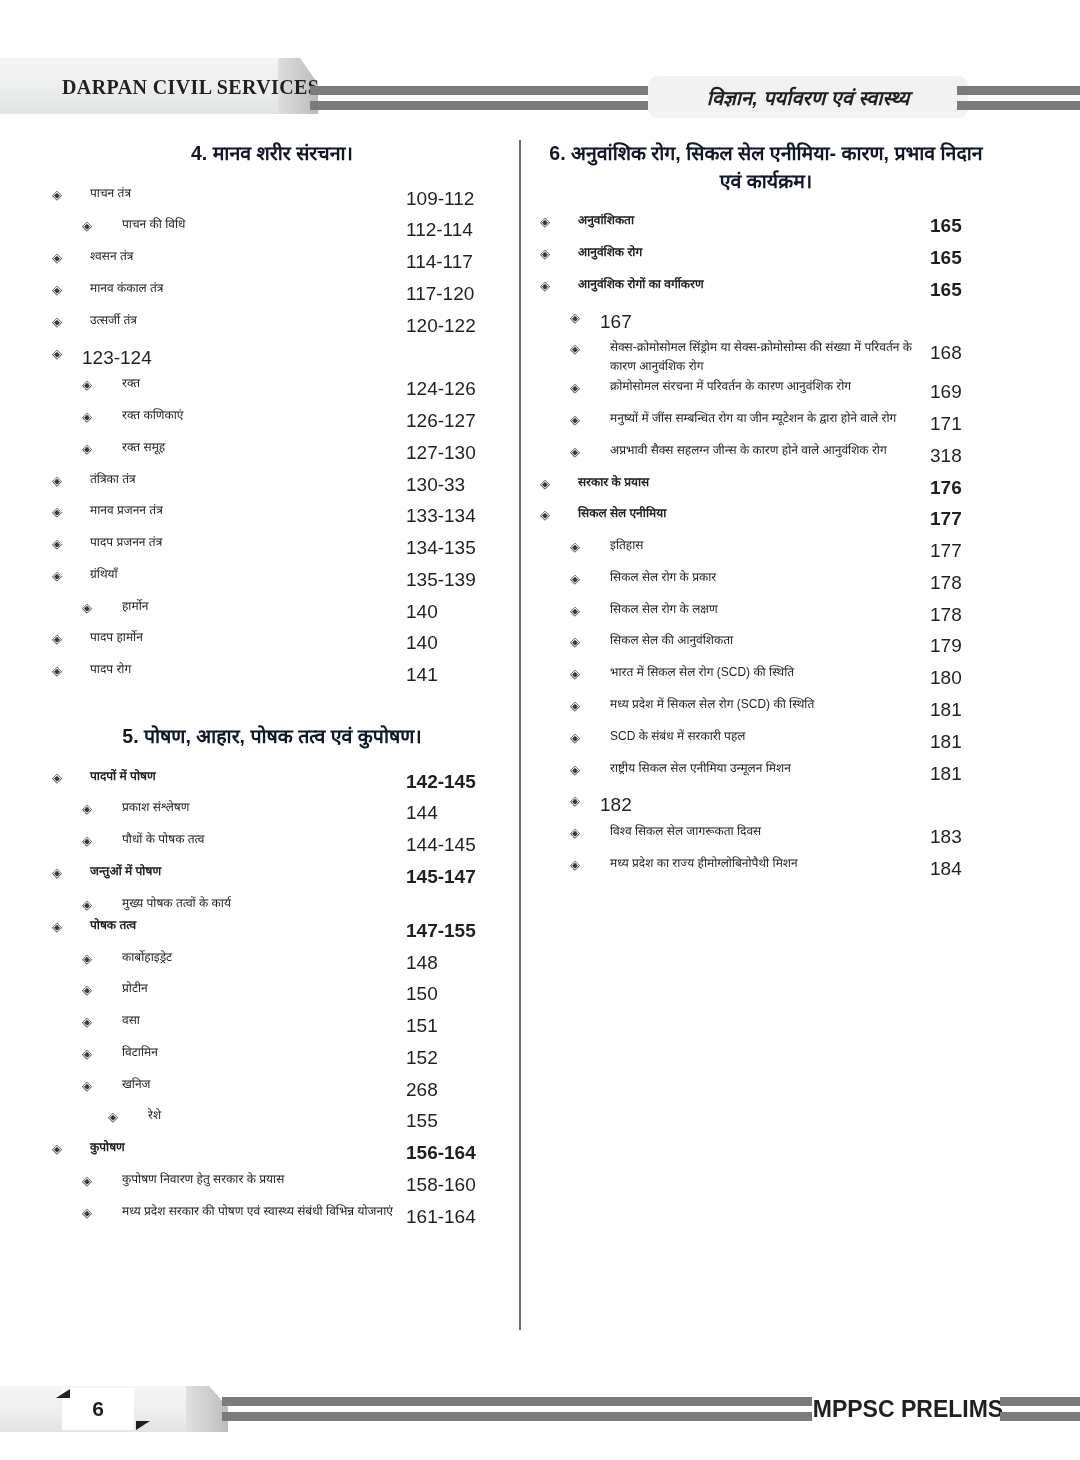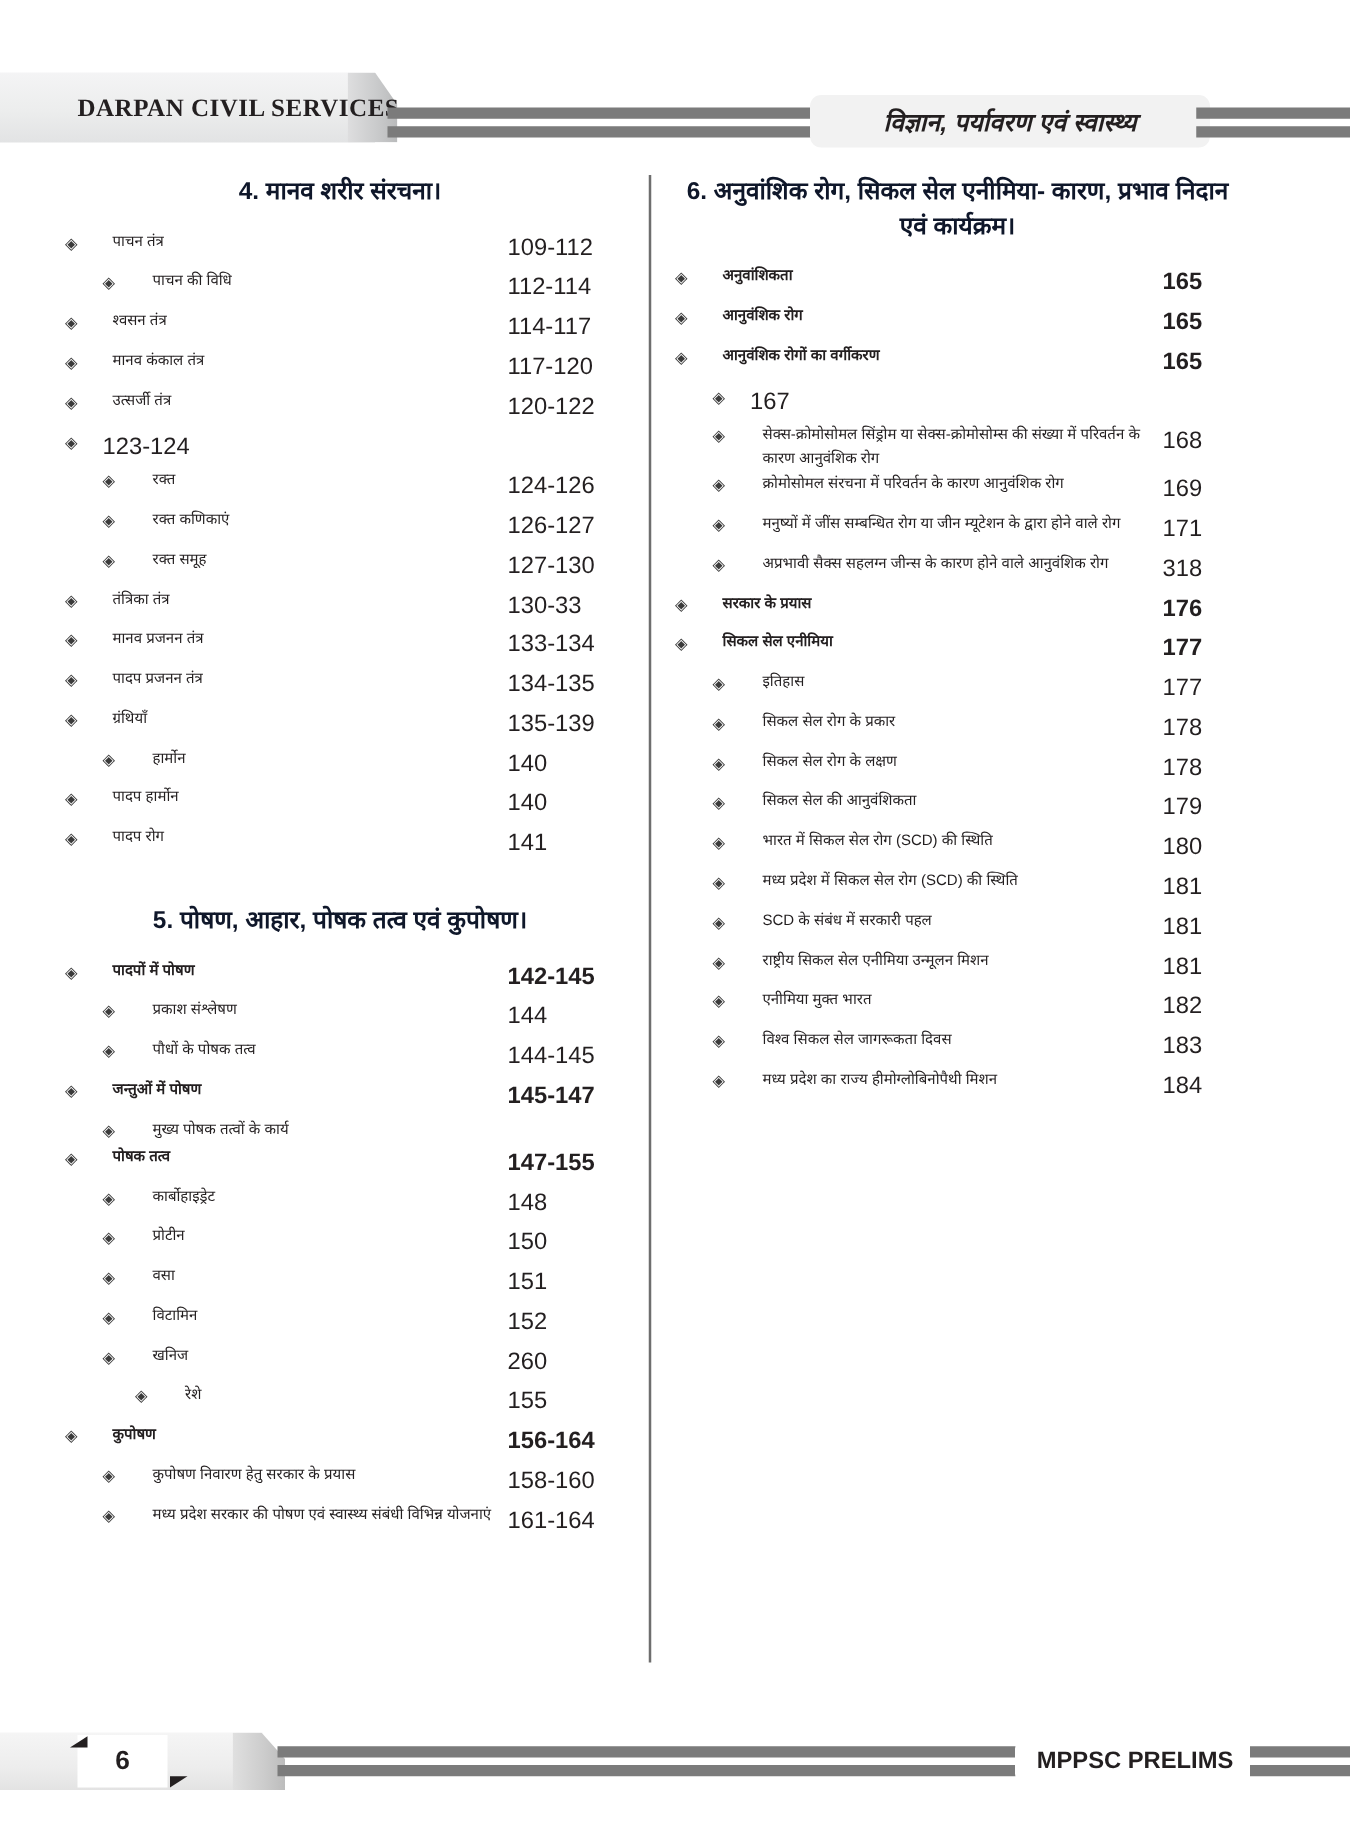--- a/index.html
+++ b/index.html
@@ -211,21 +211,21 @@
     background: #ffffff;
     border-radius: 8px;
   }
   .ftr-right-label {
     position: absolute;
     left: 812px; bottom: 33px;
     width: 192px; height: 36px;
     display: flex;
     align-items: center;
     justify-content: center;
-    font-size: 19px;
+    font-size: 23px;
     font-weight: bold;
     color: #231f20;
     white-space: nowrap;
   }
 </style>
 </head>
 <body>
 
 <div class="header">
   <div class="hdr-left-tab"></div>
@@ -373,21 +373,21 @@
         <span class="pages">151</span>
       </div>
       <div class="row lvl2">
         <span class="bullet">◈</span>
         <span class="label">विटामिन</span>
         <span class="pages">152</span>
       </div>
       <div class="row lvl2">
         <span class="bullet">◈</span>
         <span class="label">खनिज</span>
-        <span class="pages">260</span>
+        <span class="pages">268</span>
       </div>
       <div class="row lvl3">
         <span class="bullet">◈</span>
         <span class="label">रेशे</span>
         <span class="pages">155</span>
       </div>
       <div class="row lvl1 bold">
         <span class="bullet">◈</span>
         <span class="label">कुपोषण</span>
         <span class="pages">156-164</span>
@@ -492,21 +492,20 @@
         <span class="label">SCD के संबंध में सरकारी पहल</span>
         <span class="pages">181</span>
       </div>
       <div class="row lvl2">
         <span class="bullet">◈</span>
         <span class="label">राष्ट्रीय सिकल सेल एनीमिया उन्मूलन मिशन</span>
         <span class="pages bottom">181</span>
       </div>
       <div class="row lvl2">
         <span class="bullet">◈</span>
-        <span class="label">एनीमिया मुक्त भारत</span>
         <span class="pages">182</span>
       </div>
       <div class="row lvl2">
         <span class="bullet">◈</span>
         <span class="label">विश्व सिकल सेल जागरूकता दिवस</span>
         <span class="pages">183</span>
       </div>
       <div class="row lvl2">
         <span class="bullet">◈</span>
         <span class="label">मध्य प्रदेश का राज्य हीमोग्लोबिनोपैथी मिशन</span>

